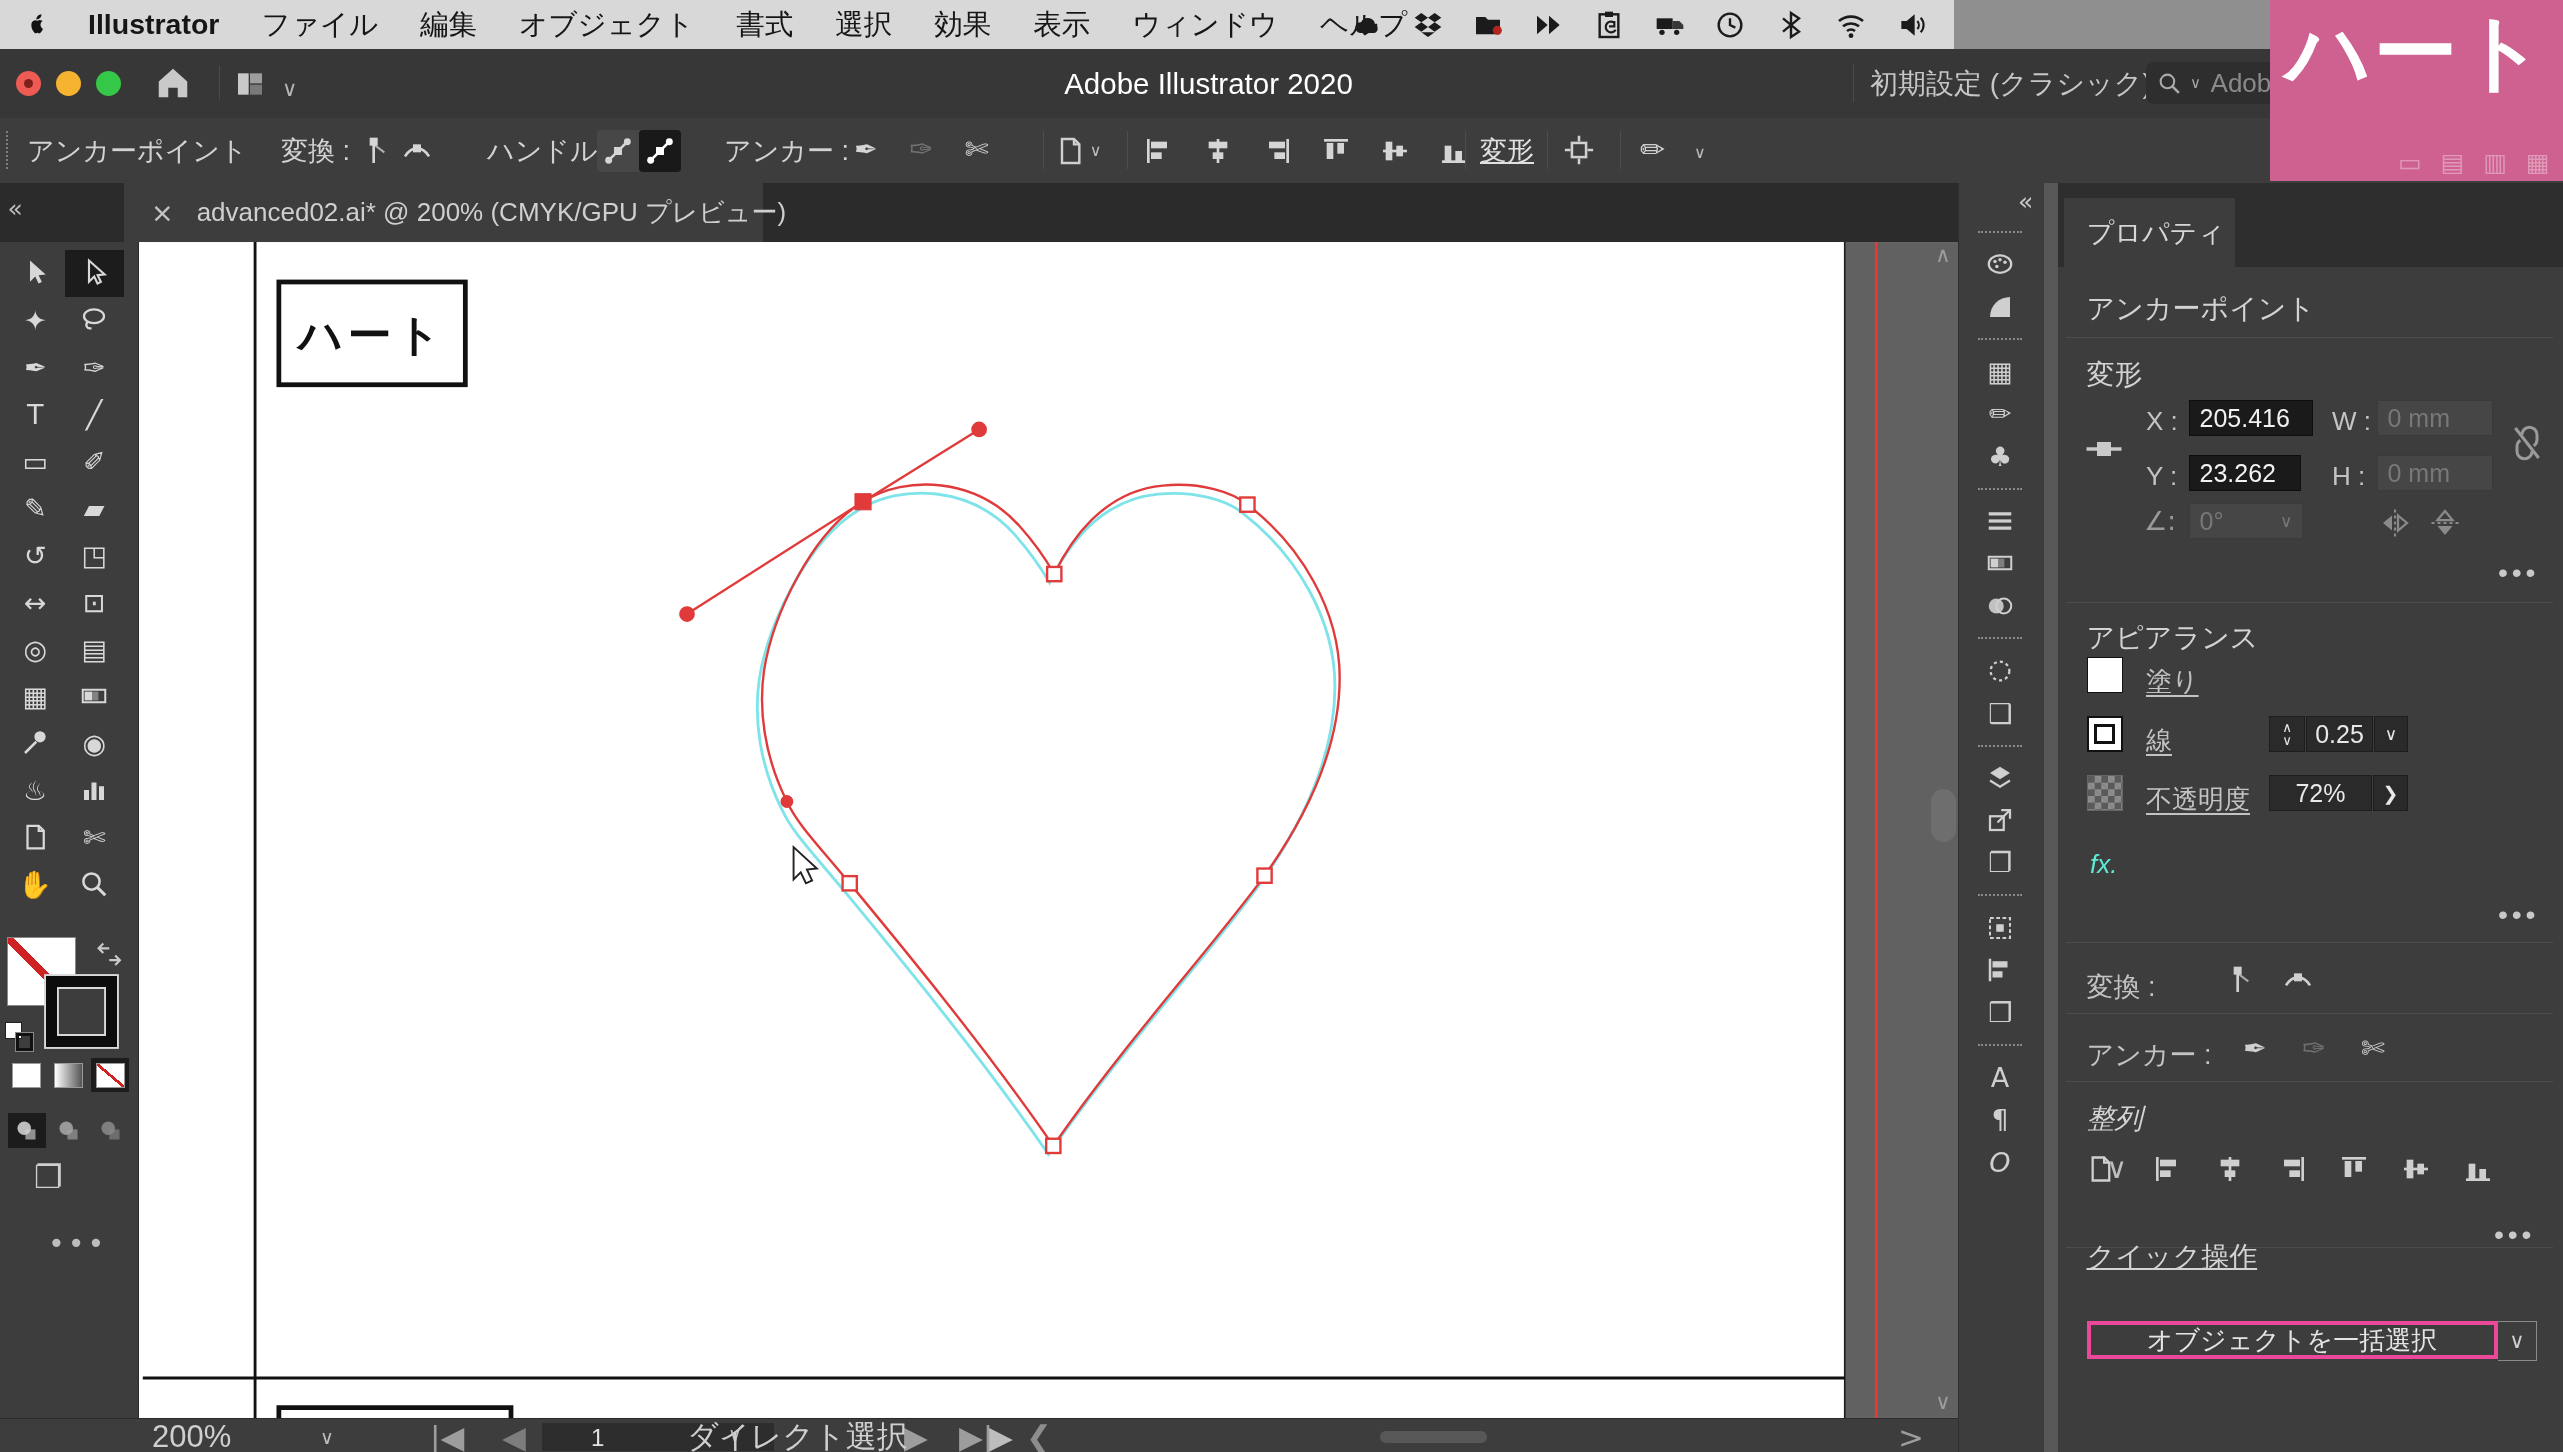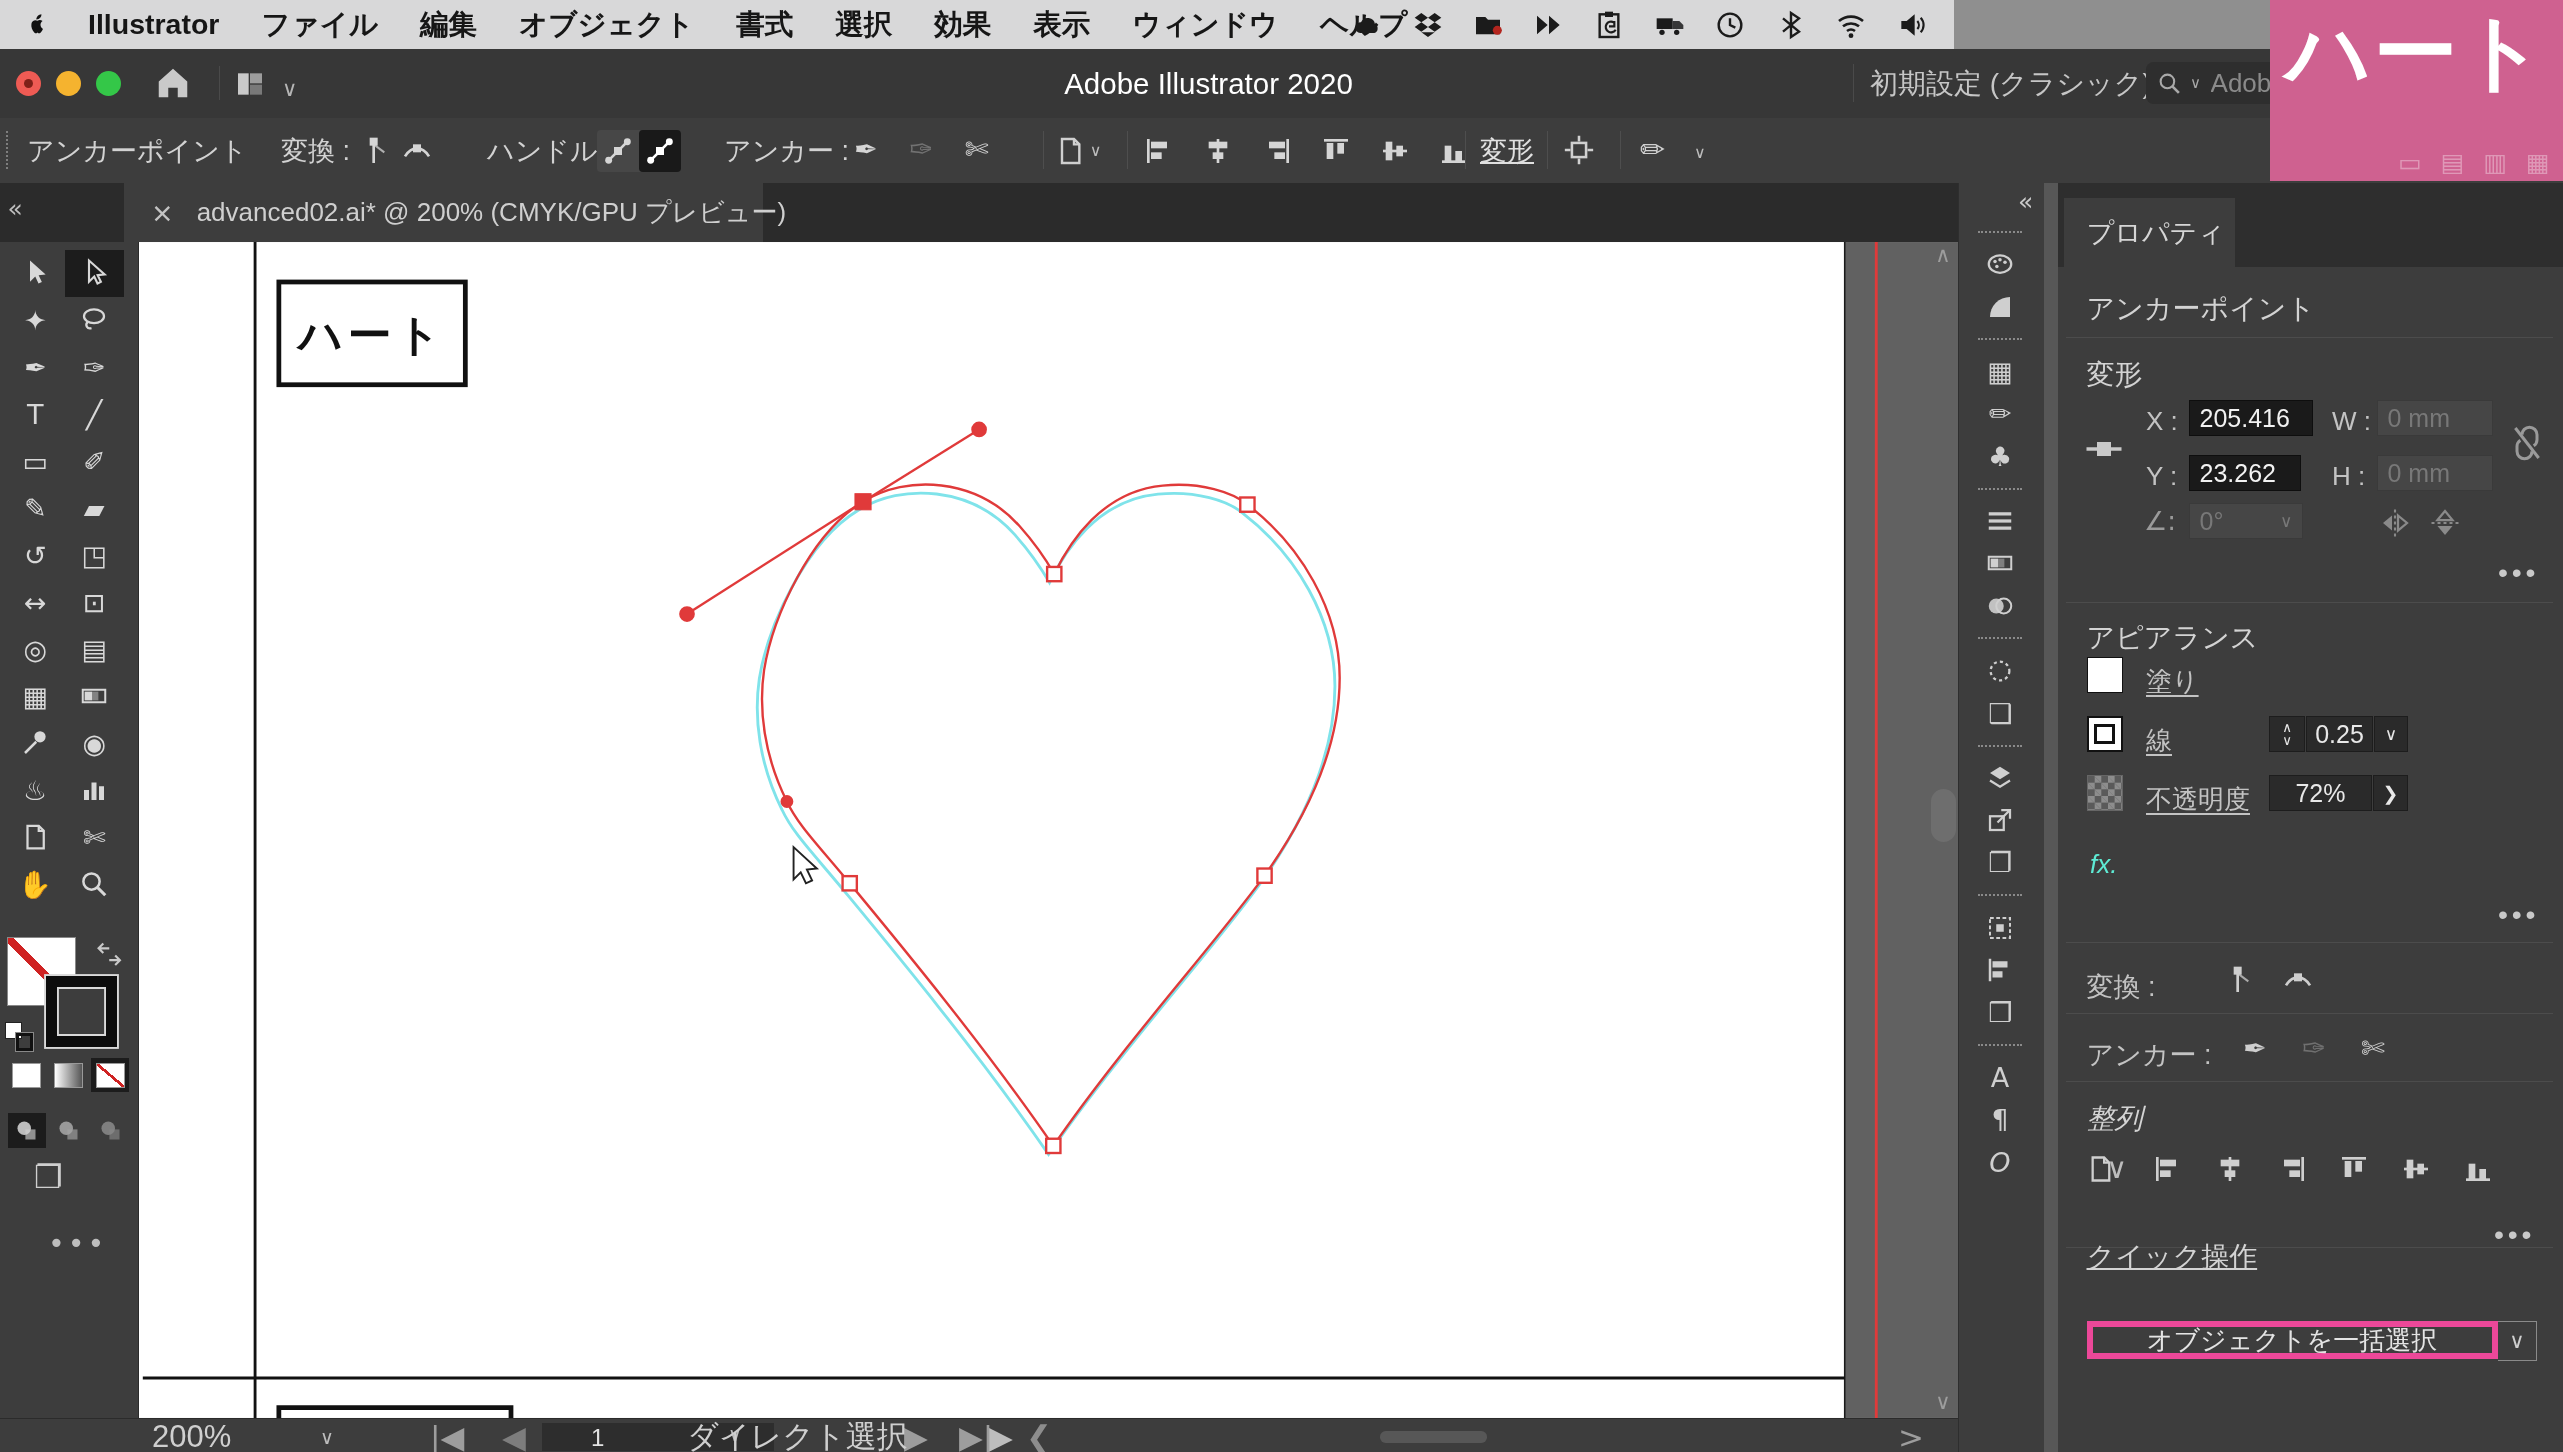--- a/index.html
+++ b/index.html
@@ -6,21 +6,21 @@
   #screen{position:relative;width:2563px;height:1453px;overflow:hidden;
     font-family:"Liberation Sans","DejaVu Sans",sans-serif;color:#cfcfcf;
     background:#3d3d3d;}
   .abs{position:absolute;}
   .glyph{font-family:"DejaVu Sans",sans-serif;line-height:1;}
   .svgic{display:block;}
   .svgic use{color:inherit;}
   
   #menubar{left:0;top:0;width:2563px;height:49px;background:#d8d8d9;color:#141414;
     display:flex;align-items:center;border-bottom:1px solid #9a9a9a;}
-  #menubar .mi{padding:0 21px;font-size:28.5px;color:#161616;white-space:nowrap;font-weight:bold;}
+  #menubar .mi{padding:0 21px;font-size:28.5px;color:#161616;white-space:nowrap;}
   #menubar .mi:first-child{font-weight:bold;}
   #apple-wrap{padding:0 17px 0 25px;display:flex;align-items:center;}
   #menu-status{position:absolute;left:1351px;top:0;height:49px;display:flex;align-items:center;gap:28.5px;}
   #menu-status .item{width:32px;height:32px;color:#1b1b1b;}
   #menu-status svg{width:32px;height:32px;}
   #menubar-gray{left:1954px;top:0;width:316px;height:49px;background:#8f8f8f;}
   
   #titlebar{left:0;top:49px;width:2563px;height:69px;background:#373737;border-bottom:1px solid #2a2a2a;}
   .tl{width:25px;height:25px;border-radius:50%;top:22px;}
   #tl-red{left:16px;background:#ee5b54;}
@@ -126,21 +126,21 @@
   #fill-swatch{background:#fff;border:1.9px solid #111;}
   #stroke-swatch{background:#fff;border:2.9px solid #111;}
   #stroke-swatch::after{content:"";position:absolute;inset:5.7px;border:3.8px solid #111;}
   #opacity-swatch{border:1px solid #666;
     background-image:linear-gradient(45deg,#8d8d8d 25%,transparent 25%,transparent 75%,#8d8d8d 75%),
                      linear-gradient(45deg,#8d8d8d 25%,transparent 25%,transparent 75%,#8d8d8d 75%);
     background-size:13.3px 13.3px;background-position:0 0,6.7px 6.7px;background-color:#5a5a5a;}
   .ulink{text-decoration:underline;text-underline-offset:4.8px;}
   .ctrlbox{position:absolute;height:36px;background:#2a2a2a;border:1px solid #1d1d1d;box-sizing:border-box;
     display:flex;align-items:center;justify-content:center;color:#e8e8e8;font-size:25px;}
-  #quick-btn{position:absolute;left:28.5px;top:1138px;width:411px;height:38px;border:6px solid #ec4899;
+  #quick-btn{position:absolute;left:28.5px;top:1138px;width:411px;height:38px;border:4px solid #ec4899;
     display:flex;align-items:center;justify-content:center;font-size:26px;color:#e4e4e4;background:transparent;
     font-family:"Liberation Sans","DejaVu Sans",sans-serif;}
   #quick-dd{position:absolute;left:440px;top:1138px;width:38px;height:38px;border:1px solid #8a8a8a;border-left:none;
     display:flex;align-items:center;justify-content:center;font-size:21px;color:#cfcfcf;}
   
   #pink-overlay{left:2270px;top:0;width:293px;height:181px;background:#cf6190;z-index:50;}
   #pink-overlay .txt{position:absolute;left:0;top:9.5px;width:100%;text-align:center;color:#fff;
     font-size:84px;font-weight:bold;letter-spacing:1.9px;}
   #pink-ghosts{position:absolute;right:13.3px;bottom:5.7px;display:flex;gap:19px;opacity:.35;color:#fff;font-size:25px;}
 </style>

